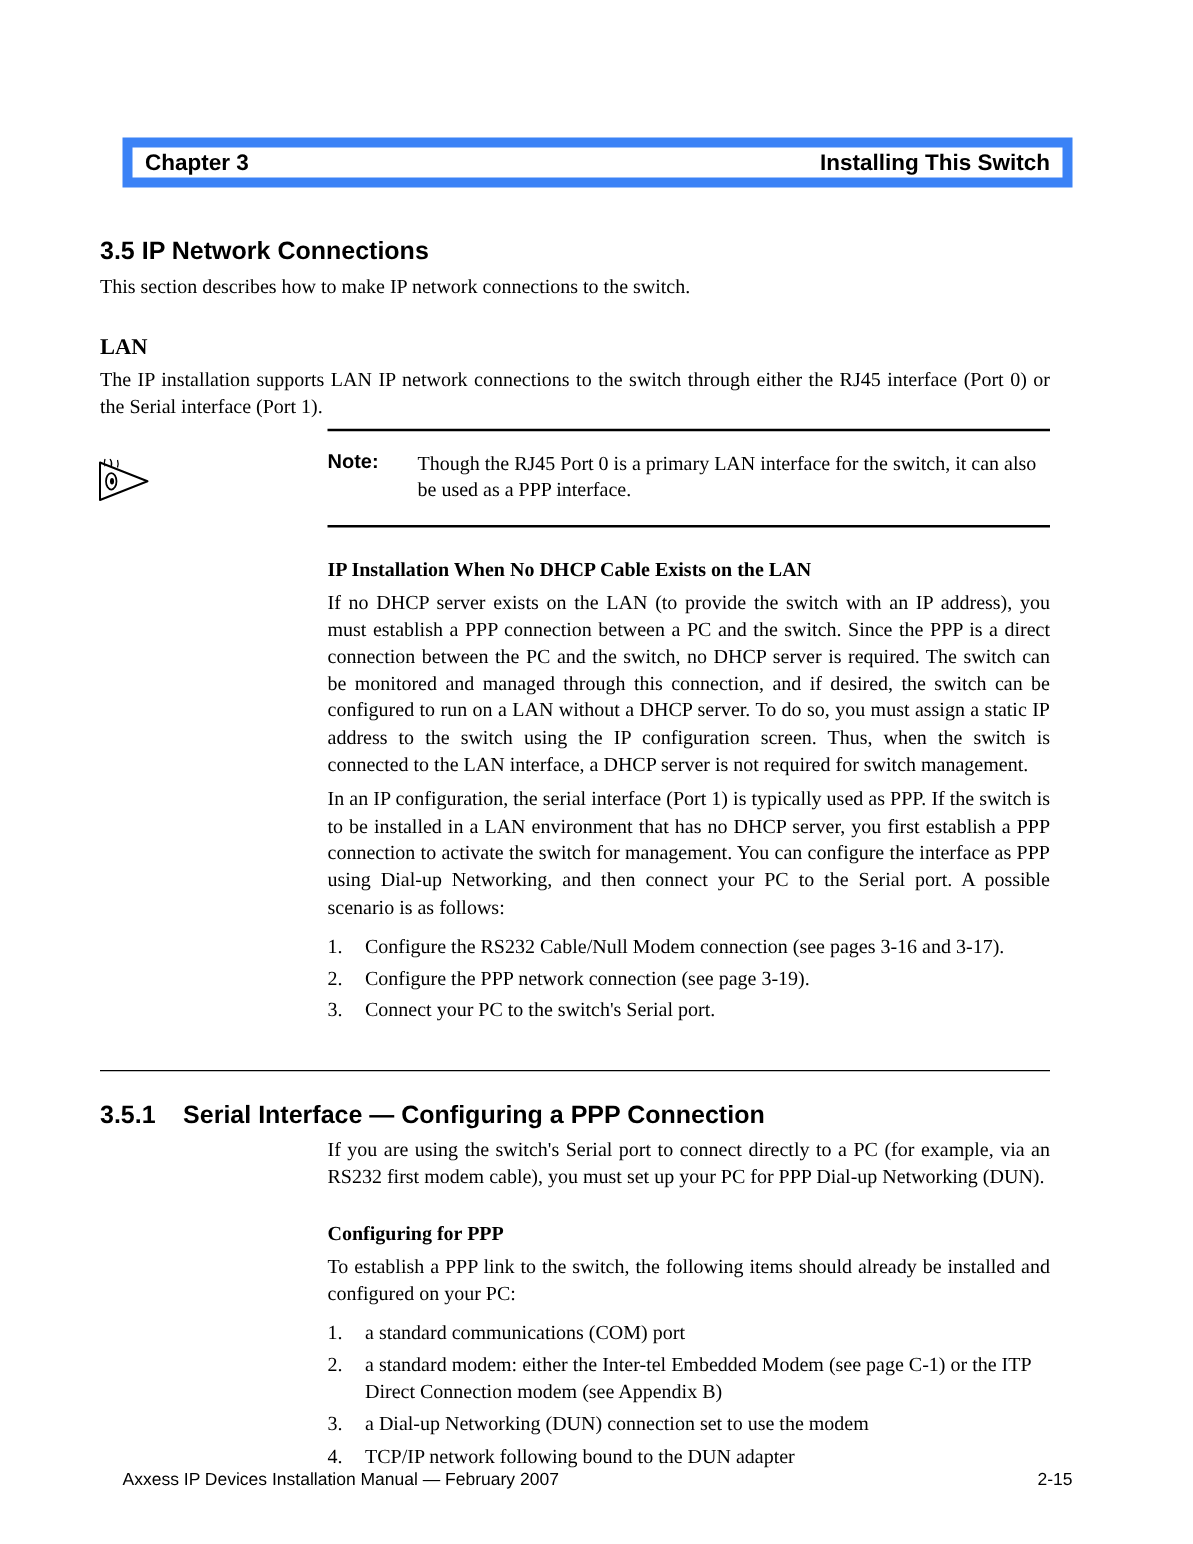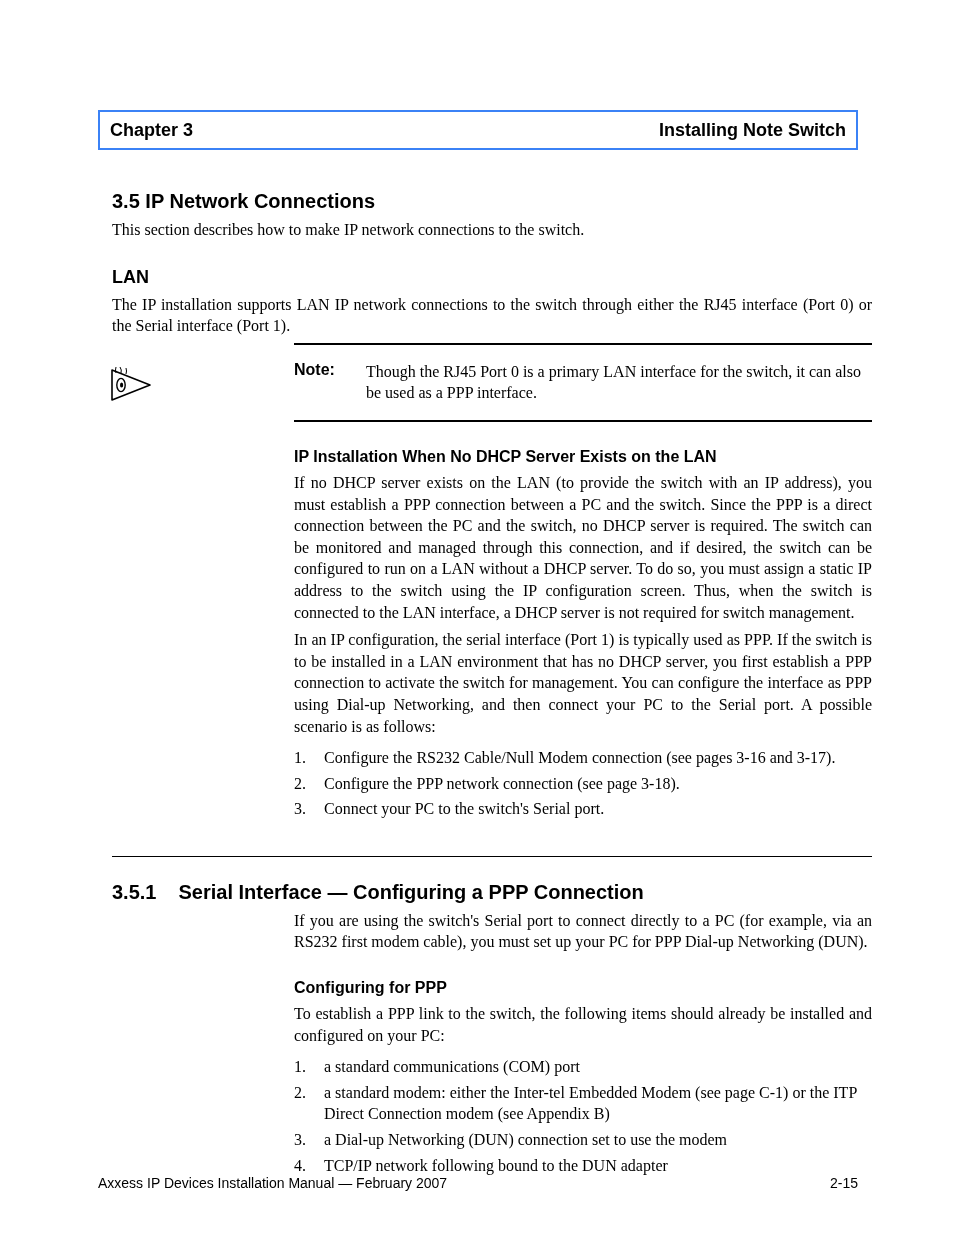--- a/index.html
+++ b/index.html
@@ -14,48 +14,48 @@
     height: 1235px;
     position: relative;
     box-sizing: border-box;
   }
   .chapter-box {
     position: absolute;
     top: 110px;
     left: 98px;
     width: 760px;
     height: 40px;
-    border: 2px solid #3b82f6;
+    border: 8px solid #3b82f6;
     box-sizing: border-box;
     display: flex;
     align-items: center;
     justify-content: space-between;
     padding: 0 10px;
     font-family: Arial, Helvetica, sans-serif;
     font-weight: bold;
     font-size: 18px;
   }
   .content {
     position: absolute;
     top: 190px;
-    left: 112px;
+    left: 80px;
     width: 760px;
   }
   .section-title {
     font-family: Arial, Helvetica, sans-serif;
     font-weight: bold;
     font-size: 20px;
     margin-bottom: 6px;
   }
   .section-lead {
     font-size: 16px;
     margin: 4px 0 10px 0;
   }
   .subhead {
-    font-family: Liberation Sans, sans-serif;
+    font-family: Liberation Serif, serif;
     font-weight: bold;
     font-size: 18px;
     margin-top: 26px;
     margin-bottom: 6px;
   }
   .para {
     font-size: 16px;
     line-height: 1.35;
     margin: 6px 0;
     text-align: justify;
@@ -140,21 +140,21 @@
     font-family: Arial, Helvetica, sans-serif;
   }
 </style>
 </head>
 <body>
 
 <div class="page">
 
   <div class="chapter-box">
     <span>Chapter 3</span>
-    <span>Installing Note Switch</span>
+    <span>Installing This Switch</span>
   </div>
 
   <div class="content">
 
     <div class="section-title">3.5  IP Network Connections</div>
     <div class="section-lead para">This section describes how to make IP network connections to the switch.</div>
 
     <div class="subhead">LAN</div>
     <div class="para">The IP installation supports LAN IP network connections to the switch through either the RJ45 interface (Port 0) or the Serial interface (Port 1).</div>
 
@@ -173,31 +173,31 @@
         <hr class="hrule">
         <div class="note-row">
           <div class="note-label">Note:</div>
           <div class="note-text">Though the RJ45 Port 0 is a primary LAN interface for the switch, it can also be used as a PPP interface.</div>
         </div>
         <hr class="hrule">
       </div>
     </div>
 
     <div class="indent-col">
-      <div class="subhead" style="font-size:16px;">IP Installation When No DHCP Server Exists on the LAN</div>
+      <div class="subhead" style="font-size:16px;">IP Installation When No DHCP Cable Exists on the LAN</div>
       <div class="para">If no DHCP server exists on the LAN (to provide the switch with an IP address), you must establish a PPP connection between a PC and the switch. Since the PPP is a direct connection between the PC and the switch, no DHCP server is required. The switch can be monitored and managed through this connection, and if desired, the switch can be configured to run on a LAN without a DHCP server. To do so, you must assign a static IP address to the switch using the IP configuration screen. Thus, when the switch is connected to the LAN interface, a DHCP server is not required for switch management.</div>
       <div class="para">In an IP configuration, the serial interface (Port 1) is typically used as PPP. If the switch is to be installed in a LAN environment that has no DHCP server, you first establish a PPP connection to activate the switch for management. You can configure the interface as PPP using Dial-up Networking, and then connect your PC to the Serial port. A possible scenario is as follows:</div>
       <div class="list-numbered">
         <div class="item">
             <span class="num">1.</span>
             <span>Configure the RS232 Cable/Null Modem connection (see pages 3-16 and 3-17).</span>
           </div>
         <div class="item">
             <span class="num">2.</span>
-            <span>Configure the PPP network connection (see page 3-18).</span>
+            <span>Configure the PPP network connection (see page 3-19).</span>
           </div>
         <div class="item">
             <span class="num">3.</span>
             <span>Connect your PC to the switch's Serial port.</span>
           </div>
       </div>
     </div>
 
     <hr class="divider">
 

